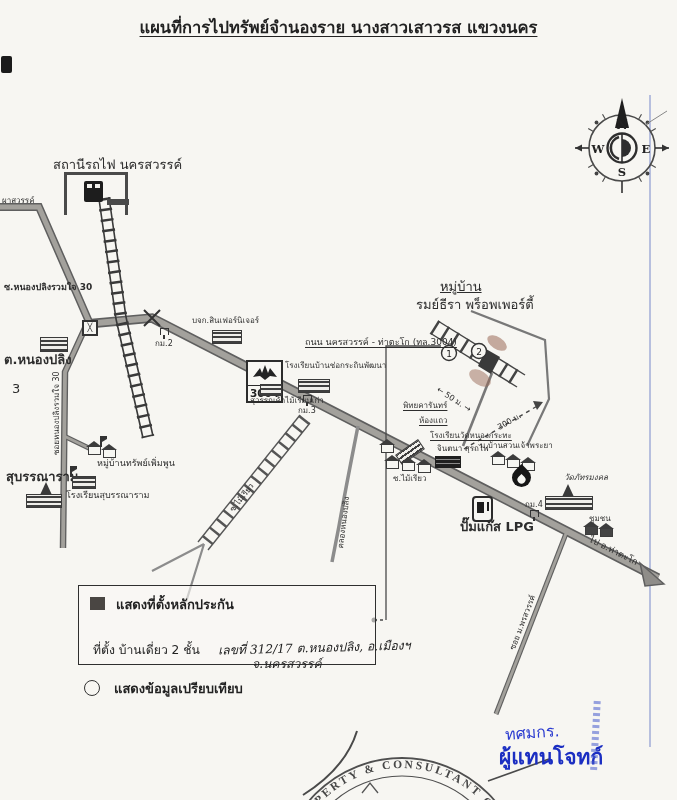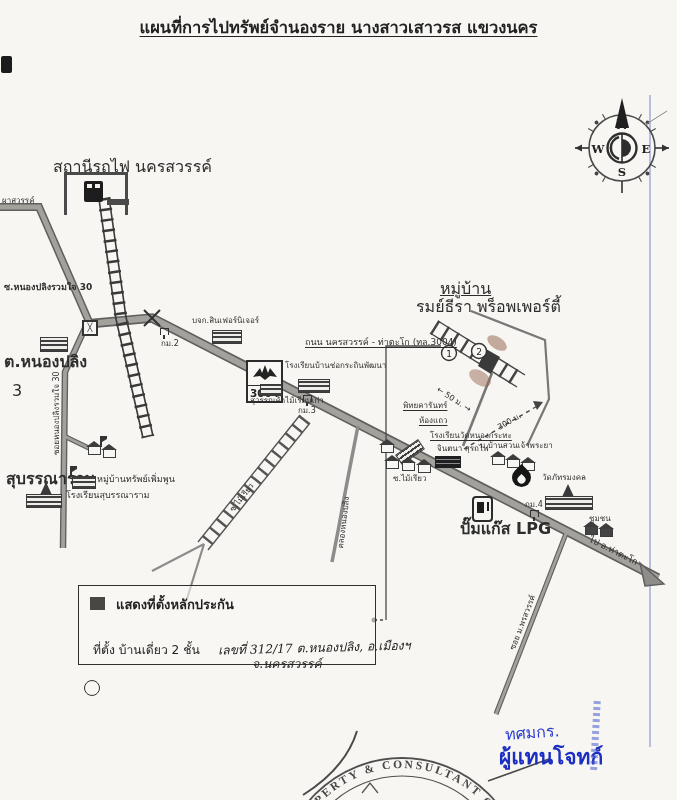--- a/index.html
+++ b/index.html
@@ -1,20 +1,20 @@
 <!DOCTYPE html>
 <html><head>
 <meta charset="utf-8">
 <style>
   html,body{margin:0;padding:0;background:#e8e8e6;}
   .page{position:relative;width:677px;height:800px;margin:0 auto;background:#f7f6f2;
         font-family:"DejaVu Sans","Liberation Sans",sans-serif;color:#2d2d2d;overflow:hidden;}
   .lbl{position:absolute;white-space:nowrap;color:#2d2d2d;font-size:9px;line-height:1.15;}
   .lbl.sm{font-size:8px;}
-  .lbl.md{font-size:16px;}
+  .lbl.md{font-size:13px;}
   .lbl.u{text-decoration:underline;text-underline-offset:2px;}
   .title{position:absolute;left:0;top:14px;width:677px;text-align:center;font-size:16.5px;
          font-weight:bold;text-decoration:underline;text-underline-offset:3px;color:#222;}
   svg.layer{position:absolute;left:0;top:0;pointer-events:none;}
   
   .house{position:absolute;width:11px;height:7px;border:1.5px solid #3c3c3c;background:#f6f6f2;}
   .house:before{content:"";position:absolute;left:-3px;top:-6px;width:0;height:0;
      border-left:8px solid transparent;border-right:8px solid transparent;border-bottom:6px solid #3c3c3c;}
   .house.dark{background:#444;}
   .bldg{position:absolute;background:repeating-linear-gradient(0deg,#3f3f3f 0 2px,#efeeea 2px 4.5px);
@@ -201,31 +201,31 @@
   <div class="lbl" style="left:4px;top:282px;font-weight:bold;">ซ.หนองปลิงรวมใจ 30</div>
   <div class="junct" style="left:82px;top:320px;">╳</div>
   <div class="bldg" style="left:40px;top:337px;width:26px;height:13px;"></div>
   <div class="lbl md" style="left:4px;top:353px;font-weight:bold;">ต.หนองปลิง</div>
   <div class="lbl md" style="left:12px;top:382px;">3</div>
   <div class="lbl sm" style="left:52px;top:455px;transform:rotate(-90deg);transform-origin:0 0;">ซอยหนองปลิงรวมใจ 30</div>
 
   <div class="house" style="left:88px;top:446px;"></div>
   <div class="house" style="left:103px;top:449px;"></div>
   <div class="flagpole" style="left:100px;top:436px;"></div>
-  <div class="lbl" style="left:97px;top:458px;margin-top:16px;">หมู่บ้านทรัพย์เพิ่มพูน</div>
+  <div class="lbl" style="left:97px;top:458px;">หมู่บ้านทรัพย์เพิ่มพูน</div>
 
   <div class="lbl md" style="left:6px;top:470px;font-weight:bold;">สุบรรณาราม</div>
   <div class="bldg" style="left:26px;top:494px;width:34px;height:12px;"></div>
   <div class="spire" style="left:40px;top:482px;"></div>
   <div class="bldg" style="left:72px;top:476px;width:22px;height:11px;"></div>
   <div class="flagpole" style="left:70px;top:466px;"></div>
   <div class="lbl" style="left:66px;top:490px;">โรงเรียนสุบรรณาราม</div>
 
   <div class="kmpost" style="left:160px;top:328px;"></div>
-  <div class="lbl sm" style="left:161px;top:339px;">กม.2</div>
+  <div class="lbl sm" style="left:155px;top:339px;">กม.2</div>
   <div class="kmpost" style="left:303px;top:395px;"></div>
   <div class="lbl sm" style="left:298px;top:406px;">กม.3</div>
   <div class="kmpost" style="left:530px;top:510px;"></div>
   <div class="lbl sm" style="left:525px;top:500px;">กม.4</div>
 
   <div class="lbl sm" style="left:192px;top:316px;">บจก.สินเฟอร์นิเจอร์</div>
   <div class="bldg" style="left:212px;top:330px;width:28px;height:12px;"></div>
 
   <div class="lbl u" style="left:305px;top:337px;">ถนน นครสวรรค์ - ท่าตะโก (ทล.3004)</div>
   <div class="shield" style="left:246px;top:360px;">
@@ -270,32 +270,33 @@
   <div class="lbl md" style="left:440px;top:280px;text-decoration:underline;">หมู่บ้าน</div>
   <div class="lbl md" style="left:416px;top:298px;">รมย์ธีรา พร็อพเพอร์ตี้</div>
 
   <div class="drop" style="left:512px;top:468px;"></div>
   <div class="lpgbox" style="left:472px;top:496px;">
     <div class="pump"></div>
       <div class="hose"></div>
   </div>
   <div class="lbl md" style="left:460px;top:520px;font-weight:bold;">ปั๊มแก๊ส LPG</div>
 
-  <div class="lbl sm" style="left:542px;top:473px;">วัดภัทรมงคล</div>
+  <div class="lbl sm" style="left:564px;top:473px;font-style:italic;">วัดภัทรมงคล</div>
   <div class="bldg" style="left:545px;top:496px;width:46px;height:12px;"></div>
   <div class="spire" style="left:562px;top:484px;"></div>
   <div class="lbl sm" style="left:589px;top:514px;">ชุมชน</div>
   <div class="house dark" style="left:585px;top:526px;"></div>
   <div class="house dark" style="left:600px;top:528px;"></div>
 
   <div class="legendbox" style="left:78px;top:585px;width:296px;height:78px;"></div>
   <div class="lg-square" style="left:90px;top:597px;"></div>
   <div class="lg-text" style="left:116px;top:594px;">แสดงที่ตั้งหลักประกัน</div>
   <div class="lg-line" style="left:93px;top:640px;">ที่ตั้ง บ้านเดี่ยว 2 ชั้น</div>
   <div class="lg-line hand" style="left:218px;top:638px;transform:rotate(-1.5deg);">เลขที่ 312/17  ต.หนองปลิง, อ.เมืองฯ</div>
   <div class="lg-line hand" style="left:252px;top:654px;">จ.นครสวรรค์</div>
   <div class="lg-circle" style="left:84px;top:680px;"></div>
+  <div class="lg-text" style="left:114px;top:678px;">แสดงข้อมูลเปรียบเทียบ</div>
 
   <div class="sig" style="left:505px;top:720px;">ทศมกร.</div>
   <div class="cert1 blue" style="left:499px;top:740px;">ผู้แทนโจทก์</div>
   <div class="bluestamp" style="left:592px;top:698px;"></div>
 
 </div>
 
 </body></html>

